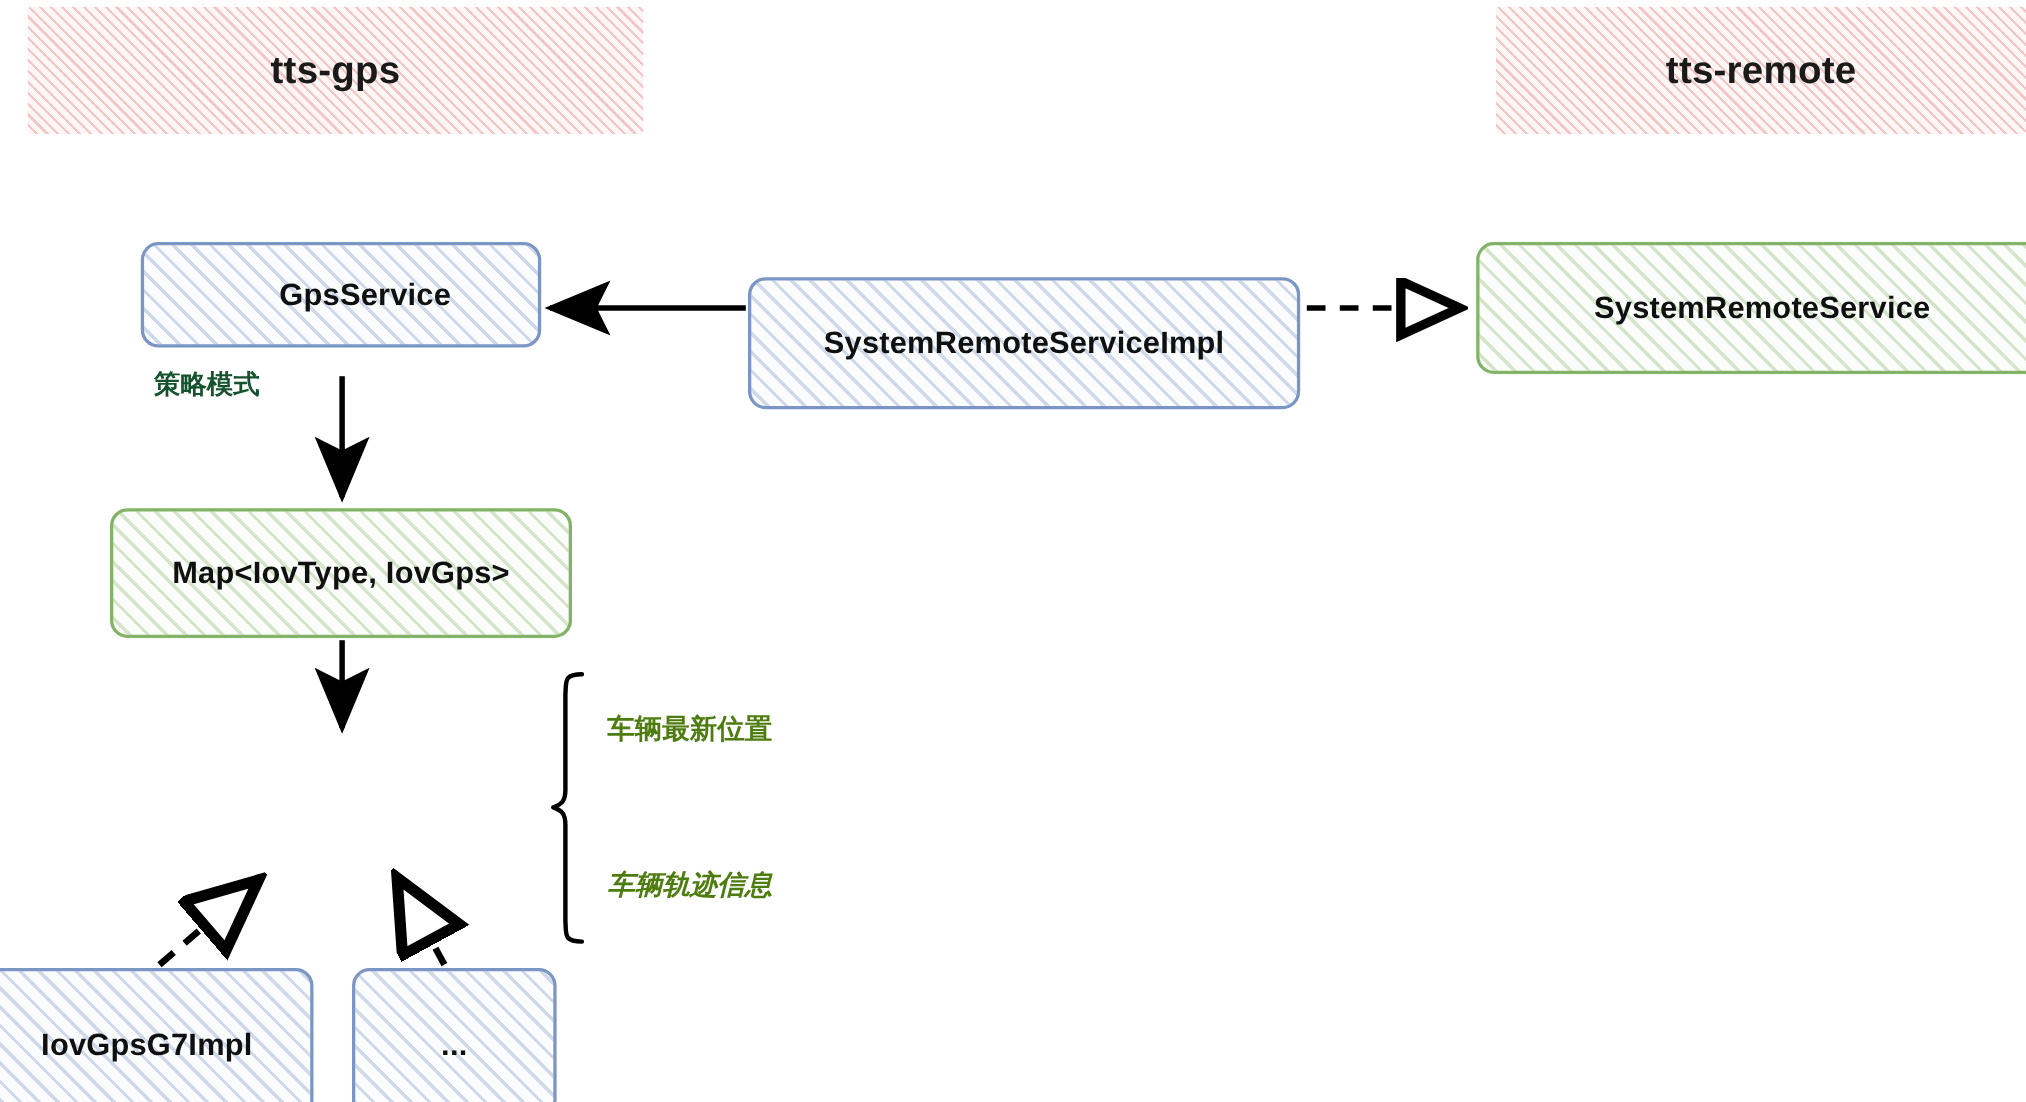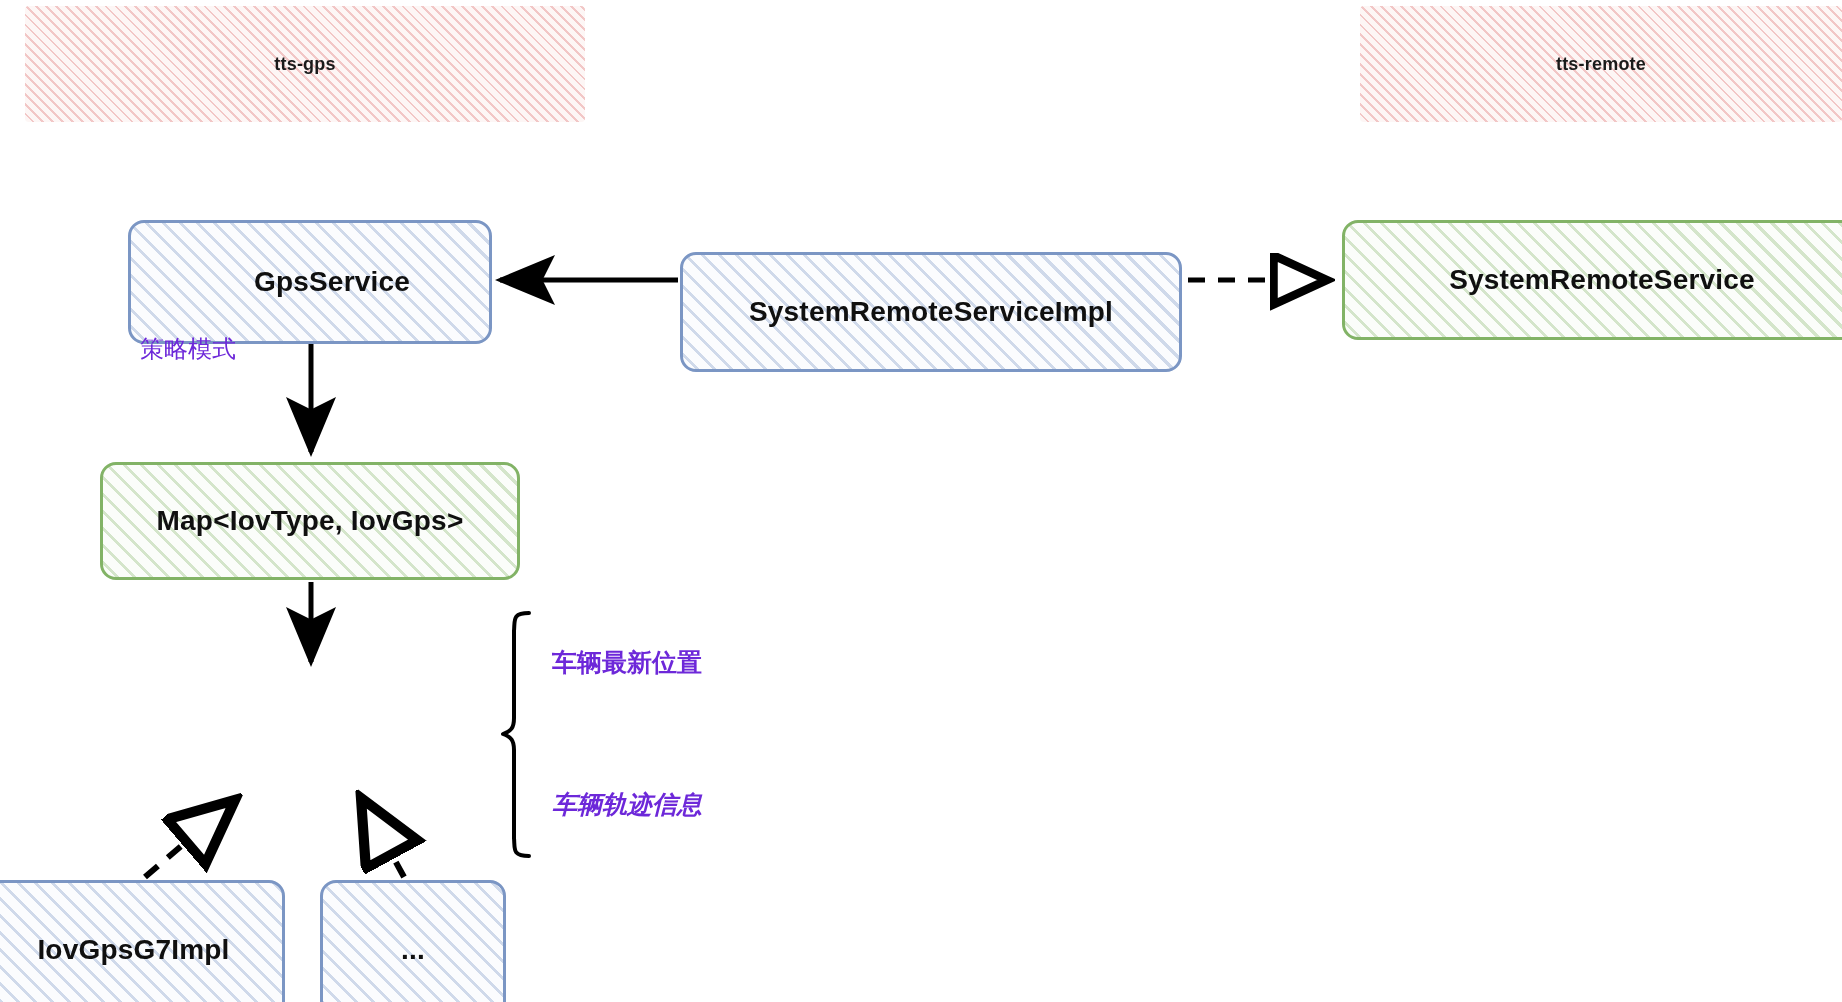--- a/index.html
+++ b/index.html
@@ -28,21 +28,21 @@
         rgba(224, 122, 122, 0.00) 0px,
         rgba(224, 122, 122, 0.00) 5px,
         rgba(224, 122, 122, 0.38) 5px,
         rgba(224, 122, 122, 0.38) 7px
     );
     display: flex;
     align-items: center;
     justify-content: center;
   }
   .group-header .group-label {
-    font-size: 18px;
+    font-size: 35px;
     font-weight: bold;
     color: #1a1a1a;
     letter-spacing: 0.2px;
   }
 
   
   .node {
     position: absolute;
     box-sizing: border-box;
     border-radius: 16px;
@@ -80,31 +80,31 @@
         rgba(130, 179, 102, 0.00) 9px,
         rgba(130, 179, 102, 0.32) 9px,
         rgba(130, 179, 102, 0.32) 12px
     );
   }
 
   
   .edge-label {
     position: absolute;
     font-size: 24px;
-    font-weight: normal;
-    color: #6d28d9;
+    font-weight: bold;
+    color: #14532d;
     white-space: nowrap;
   }
 
   
   .annotation {
     position: absolute;
     font-size: 25px;
     font-weight: bold;
-    color: #6d28d9;
+    color: #4d7c0f;
     white-space: nowrap;
   }
 
   
   #edges {
     position: absolute;
     left: 0;
     top: 0;
     width: 1842px;
     height: 1002px;
@@ -166,21 +166,21 @@
       <path d="M 529 613
                C 512 613, 515 620, 514 631
                L 514 718
                C 514 728, 511 731, 503 734
                C 511 737, 514 740, 514 750
                L 514 838
                C 515 849, 512 856, 529 856" fill="none" stroke="#000000" stroke-width="4" stroke-linecap="round" stroke-linejoin="round"></path>
     </g>
   </svg>
 
-  <div class="node blue" style="left:128px; top:220px; width:364px; height:124px;padding-left:44px;">
+  <div class="node blue" style="left:128px; top:220px; width:364px; height:96px;padding-left:44px;">
     <span class="node-label">GpsService</span>
   </div>
 
   <div class="node blue" style="left:680px; top:220px; width:502px; height:120px;margin-top:32px;">
     <span class="node-label">SystemRemoteServiceImpl</span>
   </div>
 
   <div class="node green" style="left:1342px; top:220px; width:520px; height:120px;">
     <span class="node-label">SystemRemoteService</span>
   </div>

